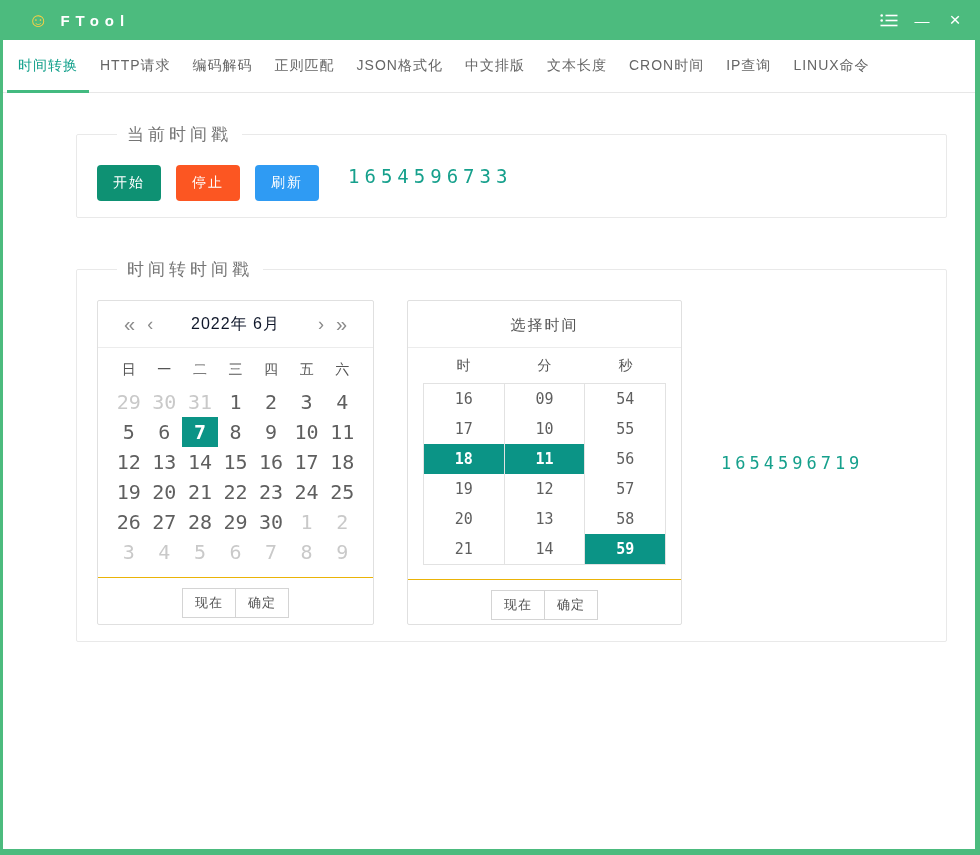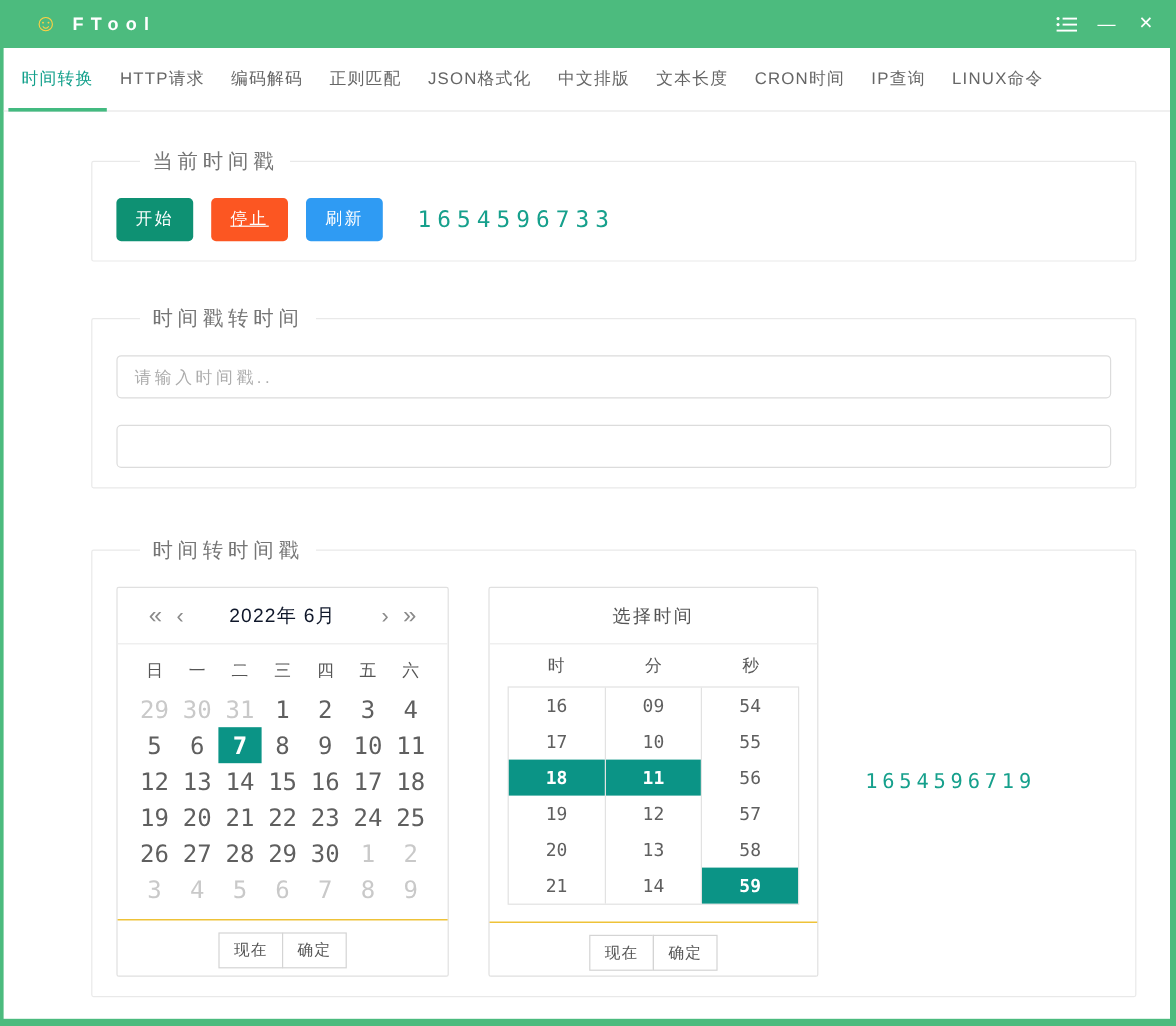--- a/index.html
+++ b/index.html
@@ -25,25 +25,25 @@
 
   
   .content { padding:0 28px;margin-left:45px; }
   fieldset.section { border:1px solid #e9e9e9; border-radius:2px; padding:19px 20px 16px; }
   fieldset.section legend { margin-left:20px; padding:0 10px; font-size:17px; color:#757575; letter-spacing:4px; }
   .sec-1 { margin-top:30px; }
   .sec-2 { margin-top:36px; }
   .sec-3 { margin-top:40px; padding-bottom:17px; }
 
   
-  .btn-row { display:flex; align-items:center; gap:15px; }
+  .btn-row { display:flex; align-items:flex-start; gap:15px; }
   .btn { width:64px; height:36px; border:none; border-radius:4px; color:#fff; font-size:14px;
          letter-spacing:2px; cursor:pointer; font-family:inherit; }
   .btn.start { background:var(--accent,#0e9173); }
-  .btn.stop { background:var(--stop,#fc5622);text-decoration:underline; }
+  .btn.stop { background:var(--stop,#fc5622); }
   .btn.refresh { background:var(--refresh,#2f9bf3); }
   .ts-value { margin-left:14px; color:var(--timestamp,#16a08c); font-size:19px; letter-spacing:5px;
               font-family:"DejaVu Sans Mono",monospace; }
 
   
   .text-input { display:block; width:100%; height:36px; border:1px solid #dcdcdc; border-radius:4px;
                 padding:0 14px; font-size:14px; color:#666; letter-spacing:2px; outline:none;
                 font-family:inherit; }
   .text-input::placeholder { color:#adadad; letter-spacing:3px; }
   .text-input + .text-input { margin-top:22px; }
@@ -130,25 +130,20 @@
       <fieldset class="section sec-1">
         <legend>当前时间戳</legend>
         <div class="btn-row">
           <button class="btn start">开始</button>
           <button class="btn stop">停止</button>
           <button class="btn refresh">刷新</button>
           <span class="ts-value">1654596733</span>
         </div>
       </fieldset>
 
-      <fieldset class="section sec-2">
-        <legend>时间戳转时间</legend>
-        <input class="text-input" placeholder="请输入时间戳.." style="">
-        <input class="text-input" style="">
-      </fieldset>
 
       <fieldset class="section sec-3">
         <legend>时间转时间戳</legend>
         <div class="panels">
 
           <div class="panel calendar">
             <div class="cal-header">
               <span class="arrow">«</span>
               <span class="arrow single">‹</span>
               <span class="ym">2022年 6月</span>

